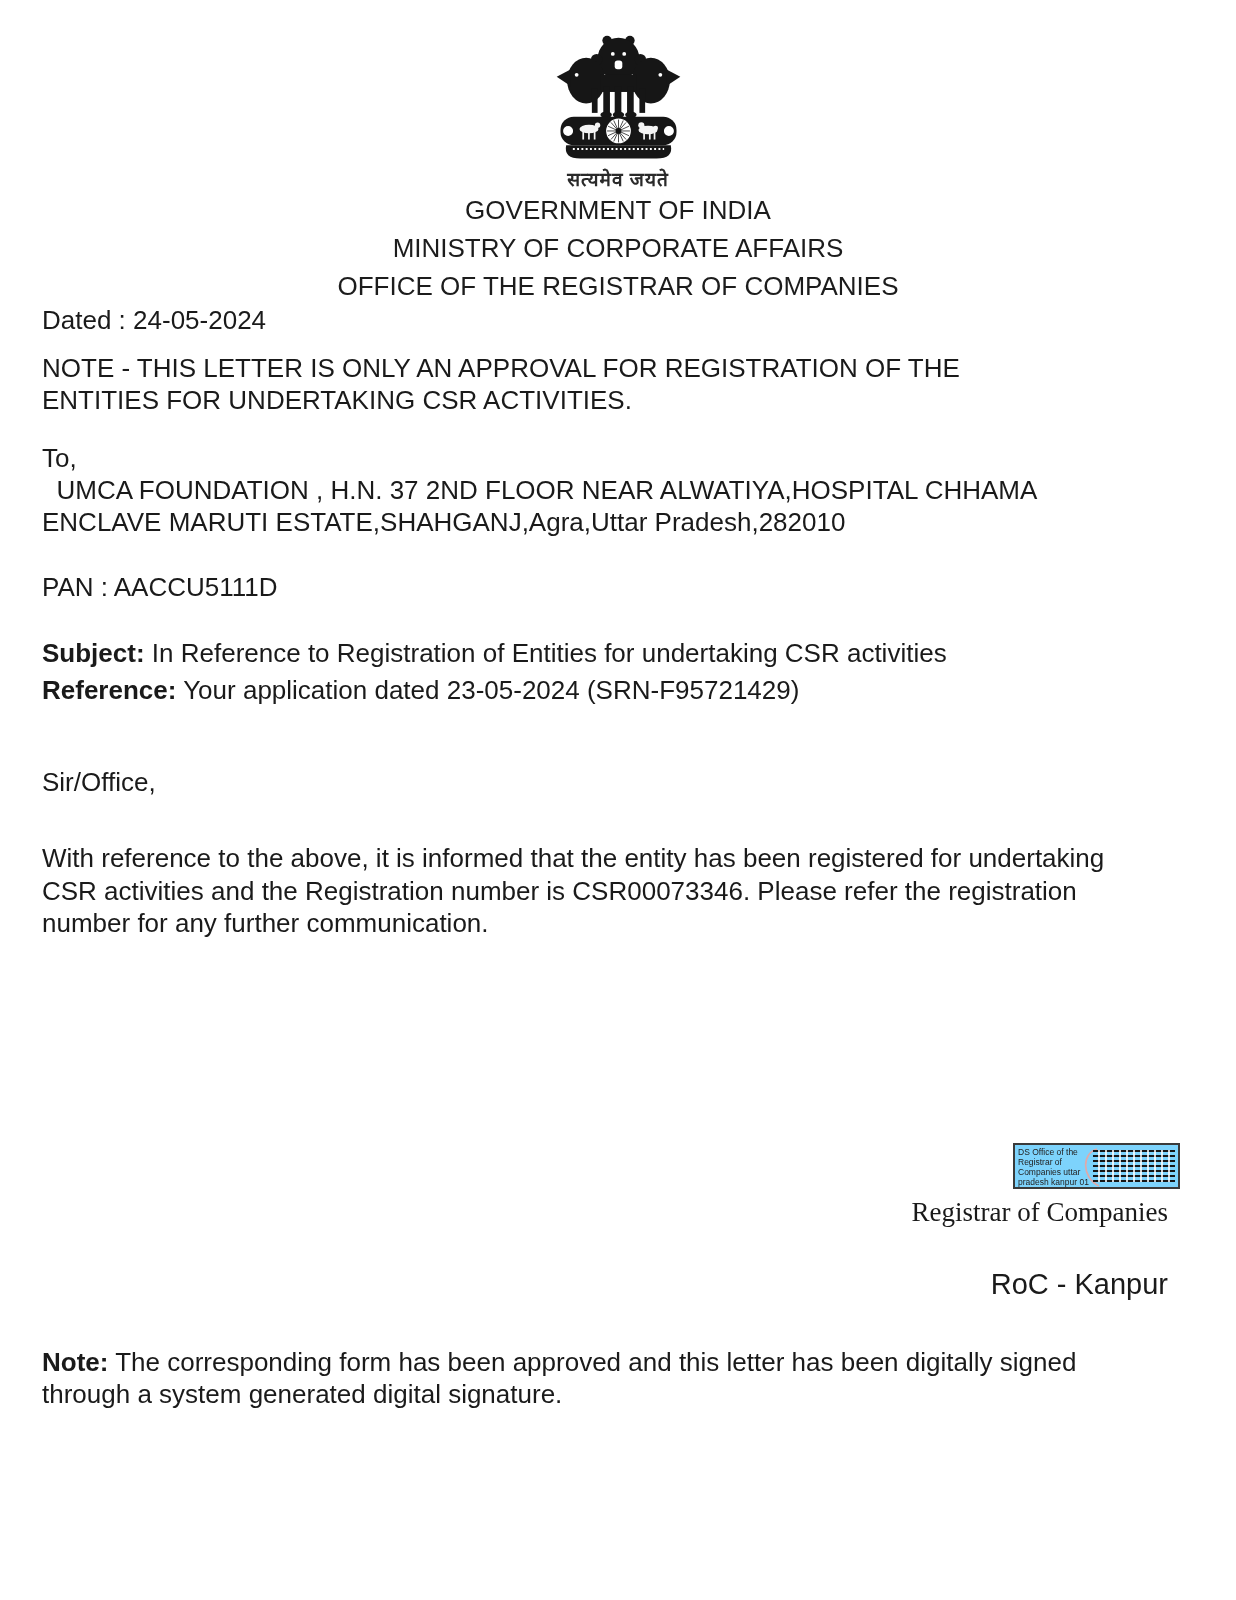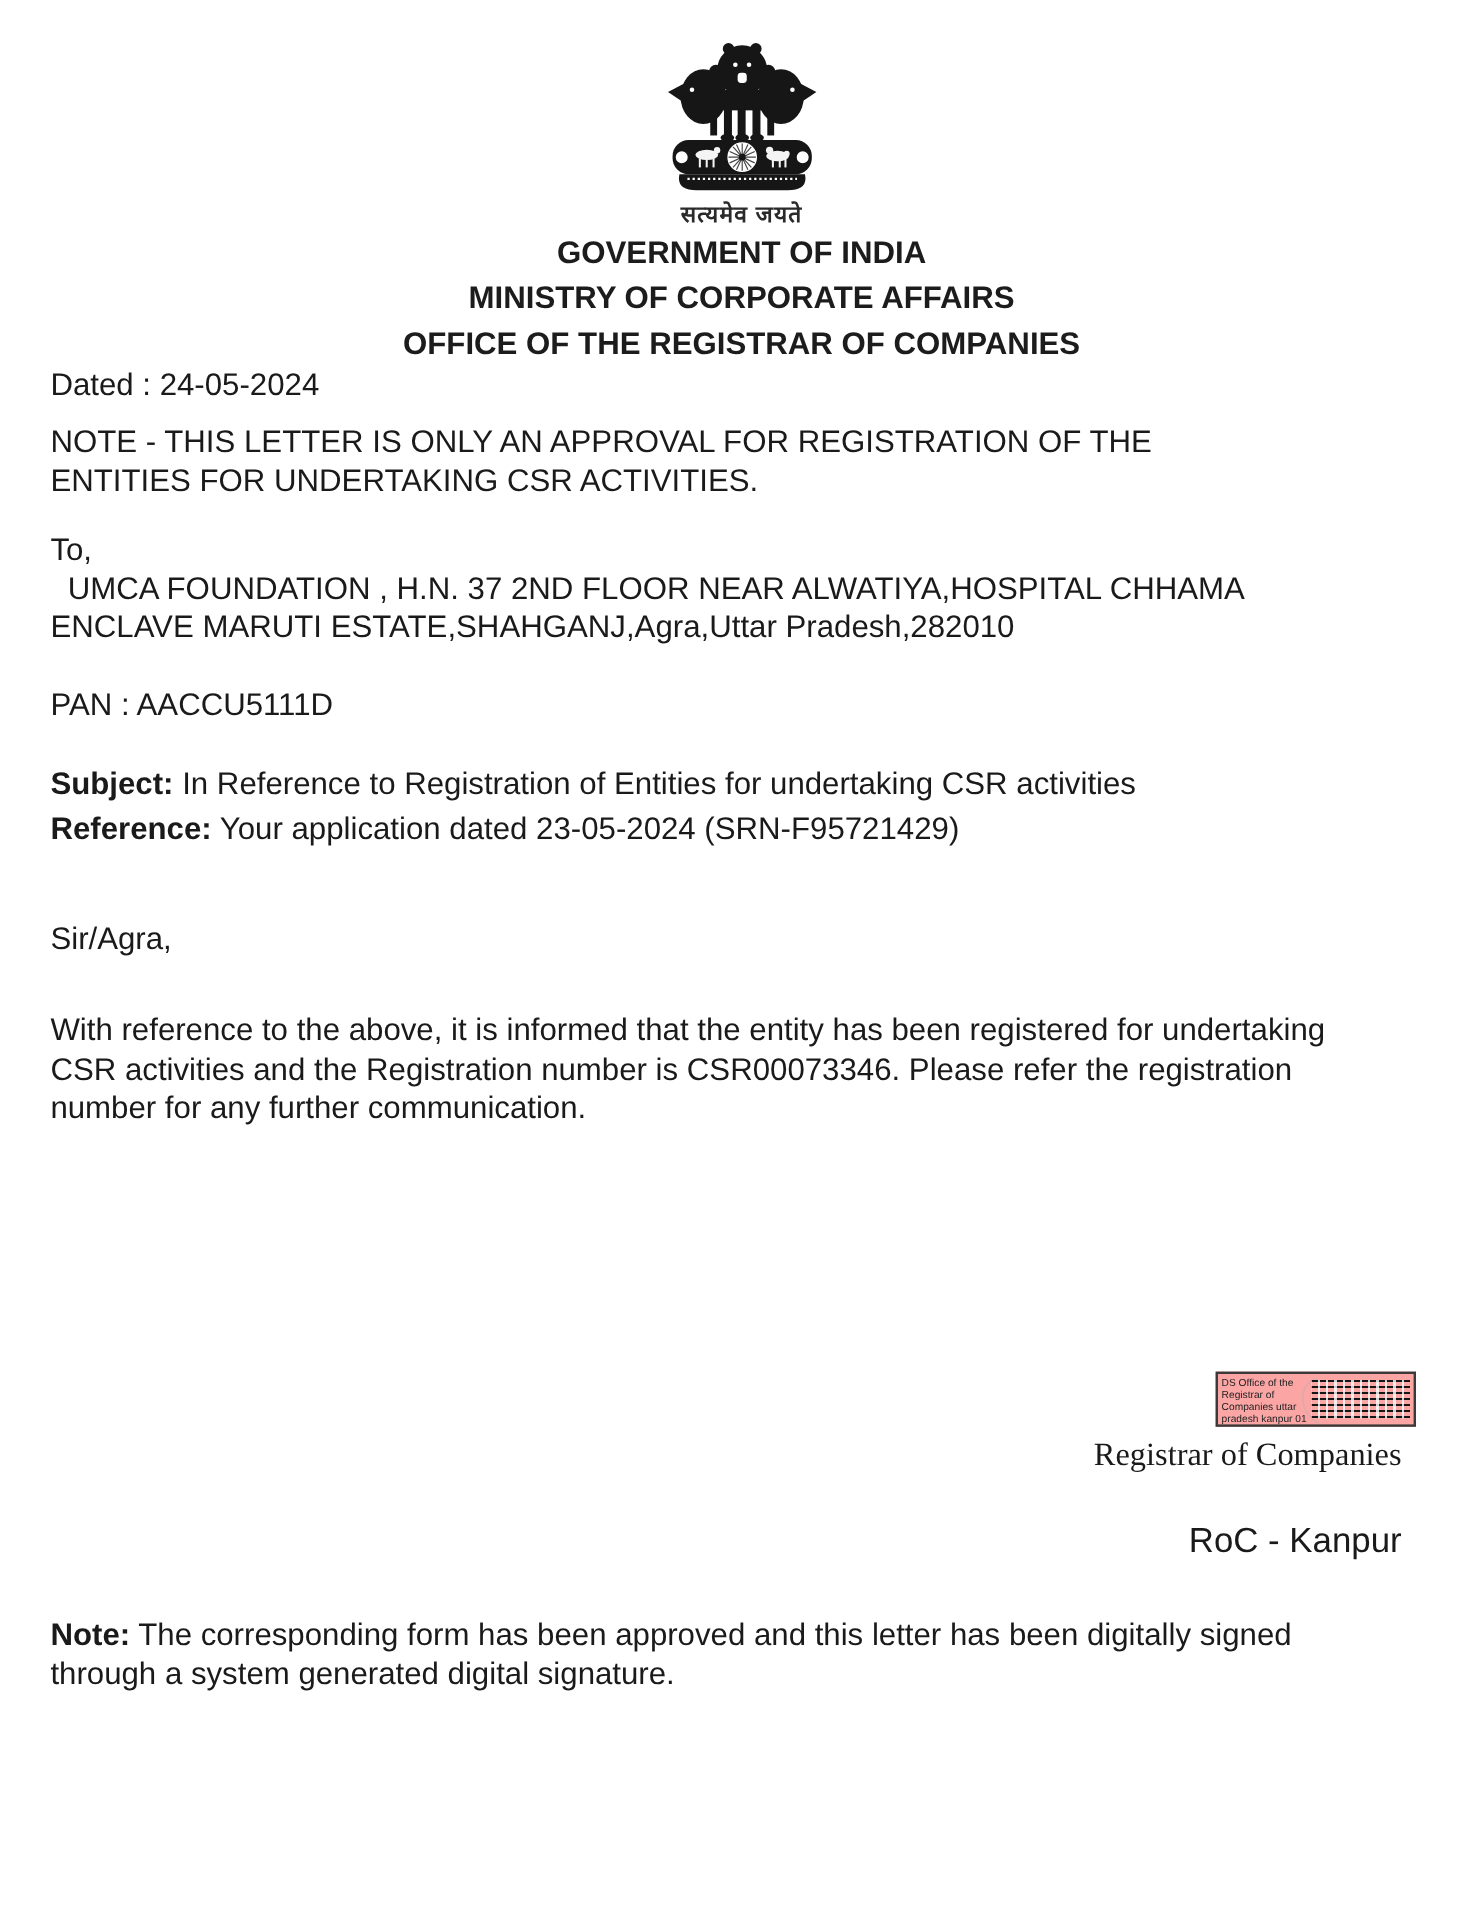--- a/index.html
+++ b/index.html
@@ -23,41 +23,40 @@
     font-size: 19px;
     line-height: 22px;
     font-weight: bold;
     color: #2a2a2a;
     letter-spacing: 1px;
   }
   .head-line {
     font-size: 26px;
     line-height: 38px;
     color: #1c1c1c;
-    font-weight: bold;
   }
   
   .content { margin: 0 40px 0 42px; font-size: 26px; }
   .pre { white-space: pre-wrap; }
   .dated        { line-height: 30px; }
   .note-banner  { margin-top: 17px; line-height: 32px; }
   .to-block     { margin-top: 26px; line-height: 32px; }
   .pan-line     { margin-top: 34px; line-height: 30px; }
   .subj-block   { margin-top: 33px; line-height: 37px; }
   .subj-block .lbl { font-weight: bold; }
   .salutation   { margin-top: 58px; line-height: 30px; }
   .body-par     { margin-top: 45px; line-height: 32.5px; }
   
   .sig-stamp {
     position: relative;
     margin: 203px 16px 0 auto;
     width: 167px;
     height: 46px;
     border: 2px solid #3a3a3a;
-    background: #fca5a5;
+    background: #7dd3fc;
     display: flex;
   }
   .stamp-text {
     width: 76px;
     padding: 2px 0 0 3px;
     font-size: 8.5px;
     line-height: 10px;
     color: #222222;
     white-space: pre-wrap;
   }
@@ -171,21 +170,21 @@
 ENCLAVE MARUTI ESTATE,SHAHGANJ,Agra,Uttar Pradesh,282010</p>
     </div>
 
     <p class="pan-line">PAN : AACCU5111D</p>
 
     <div class="subj-block">
       <p class="pre"><span class="lbl">Subject:</span><span> In Reference to Registration of Entities for undertaking CSR activities</span></p>
       <p class="pre"><span class="lbl">Reference:</span><span> Your application dated 23-05-2024 (SRN-F95721429)</span></p>
     </div>
 
-    <p class="salutation">Sir/Agra,</p>
+    <p class="salutation">Sir/Office,</p>
 
     <p class="body-par pre">With reference to the above, it is informed that the entity has been registered for undertaking
 CSR activities and the Registration number is CSR00073346. Please refer the registration
 number for any further communication.</p>
 
     <div class="sig-stamp">
       <div class="stamp-text">DS Office of the
 Registrar of
 Companies uttar
 pradesh kanpur 01</div>

